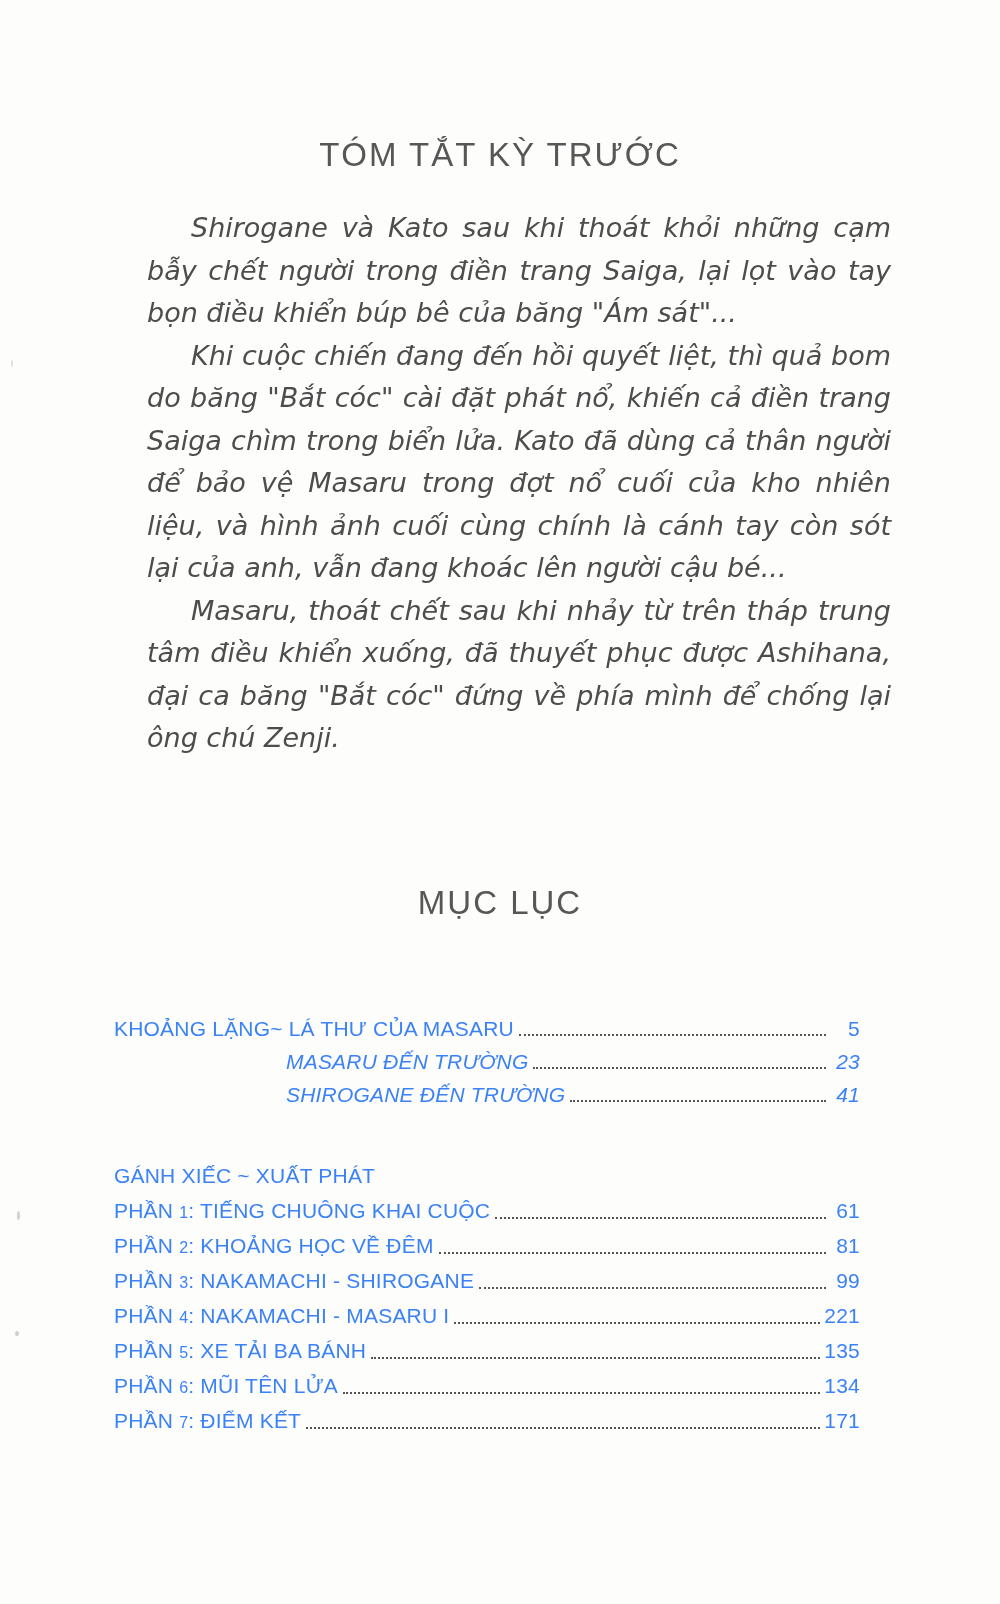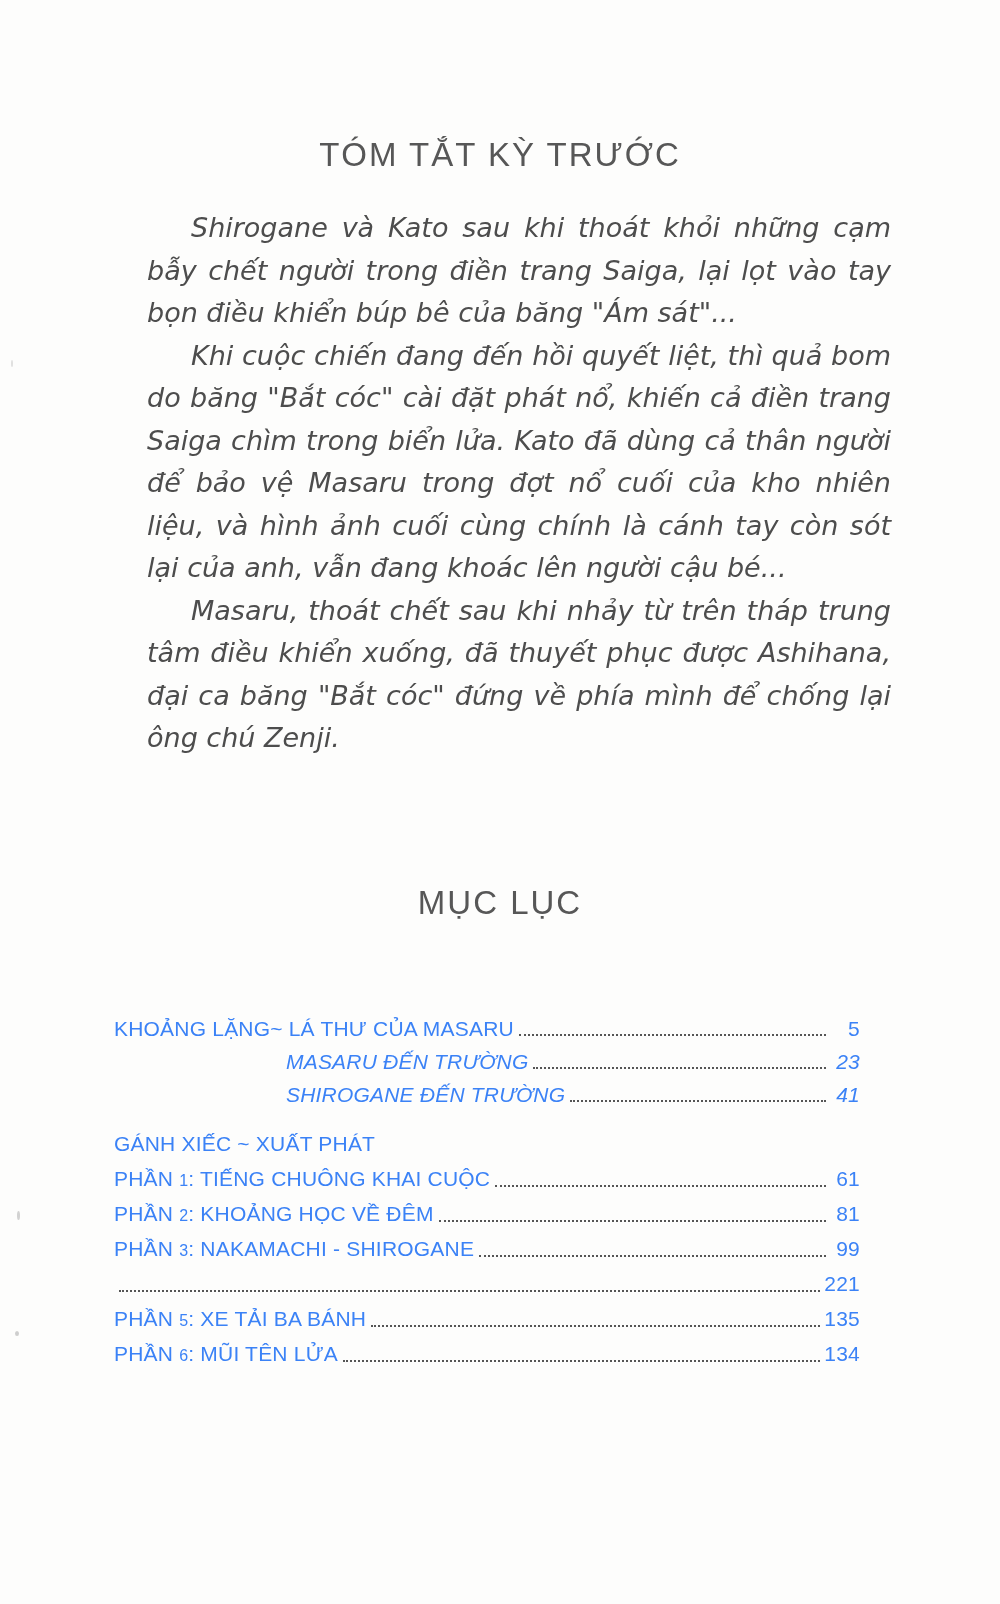--- a/index.html
+++ b/index.html
@@ -59,21 +59,21 @@
 
   .toc-row {
     display: flex;
     height: 33px;
     line-height: 33px;
     white-space: nowrap;
   }
   .toc-group-2 .toc-row { height: 35px; line-height: 35px; }
   .toc-row.indent { padding-left: 172px; font-style: italic; }
 
-  .toc-heading-row { height: 38px; line-height: 38px; }
+  .toc-heading-row { height: 38px; line-height: 38px; margin-top: 32px; }
 
   .dots {
     flex: 1 1 auto;
     align-self: flex-end;
     margin: 0 4px 9px 5px;
     border-bottom: 2.4px dotted #555;
   }
   .pg {
     min-width: 30px;
     text-align: right;
@@ -137,31 +137,37 @@
       <span class="toc-label"><span>PHẦN </span><span class="toc-num">2</span><span>: KHOẢNG HỌC VỀ ĐÊM</span></span>
       <span class="dots"></span>
       <span class="pg">81</span>
     </div>
     <div class="toc-row">
       <span class="toc-label"><span>PHẦN </span><span class="toc-num">3</span><span>: NAKAMACHI - SHIROGANE</span></span>
       <span class="dots"></span>
       <span class="pg">99</span>
     </div>
     <div class="toc-row">
+      <span class="toc-label"><span>PHẦN </span><span class="toc-num">4</span><span>: NAKAMACHI - MASARU I</span></span>
       <span class="dots"></span>
       <span class="pg">221</span>
     </div>
     <div class="toc-row">
       <span class="toc-label"><span>PHẦN </span><span class="toc-num">5</span><span>: XE TẢI BA BÁNH</span></span>
       <span class="dots"></span>
       <span class="pg">135</span>
     </div>
     <div class="toc-row">
       <span class="toc-label"><span>PHẦN </span><span class="toc-num">6</span><span>: MŨI TÊN LỬA</span></span>
       <span class="dots"></span>
       <span class="pg">134</span>
     </div>
+    <div class="toc-row">
+      <span class="toc-label"><span>PHẦN </span><span class="toc-num">7</span><span>: ĐIỂM KẾT</span></span>
+      <span class="dots"></span>
+      <span class="pg">171</span>
+    </div>
   </div>
 
   <span class="speck speck-1"></span>
   <span class="speck speck-2"></span>
   <span class="speck speck-3"></span>
 </div>
 
 </body></html>

